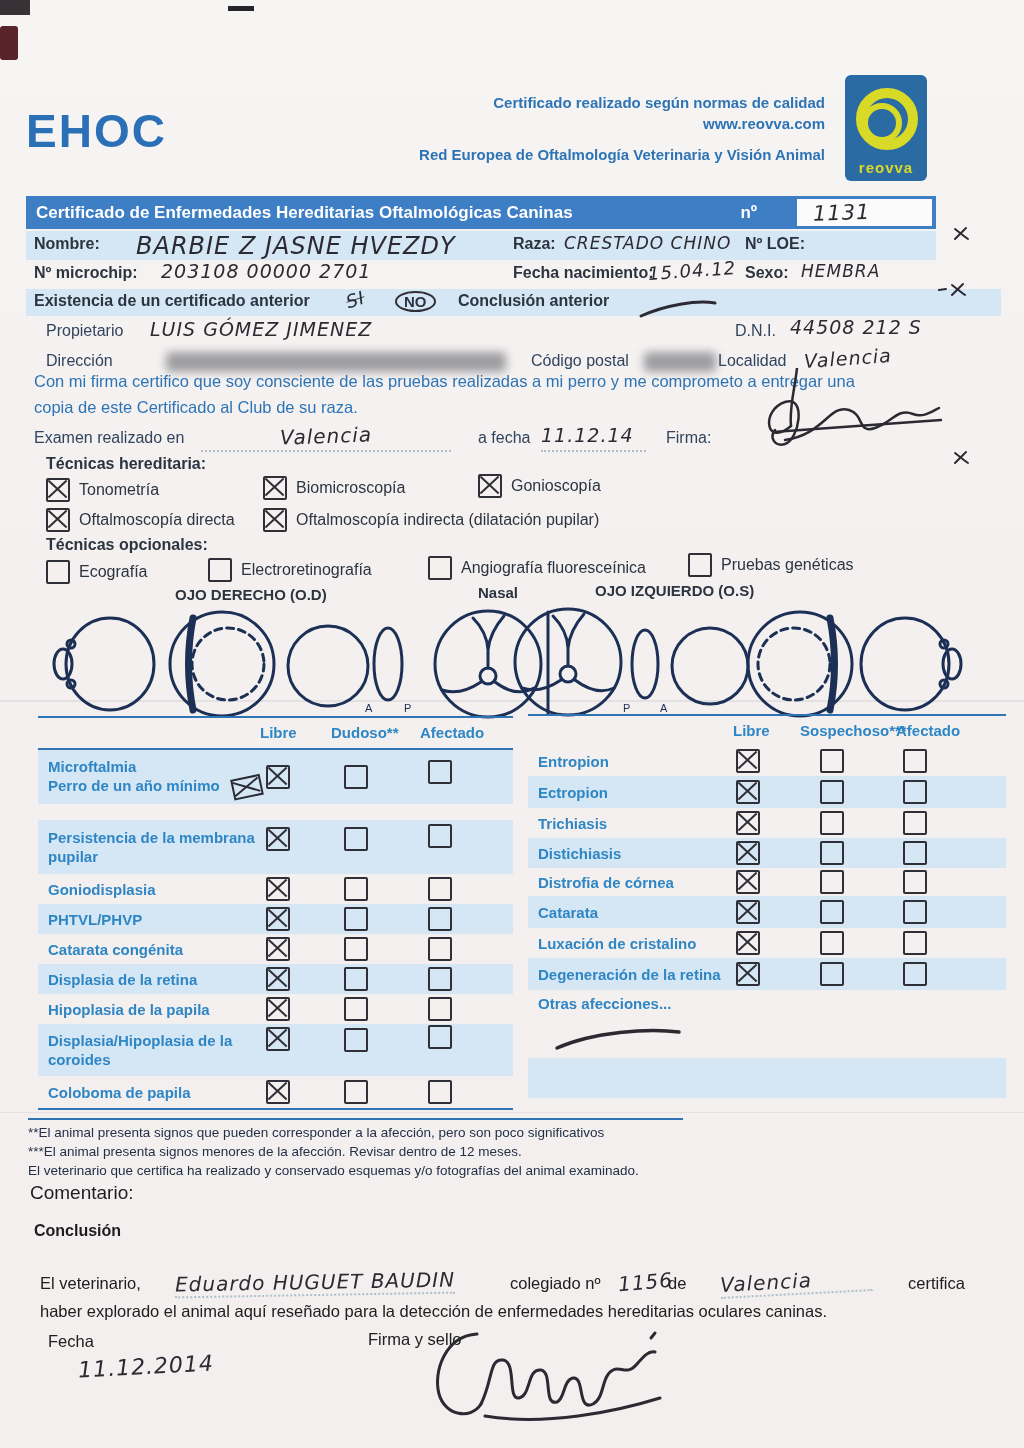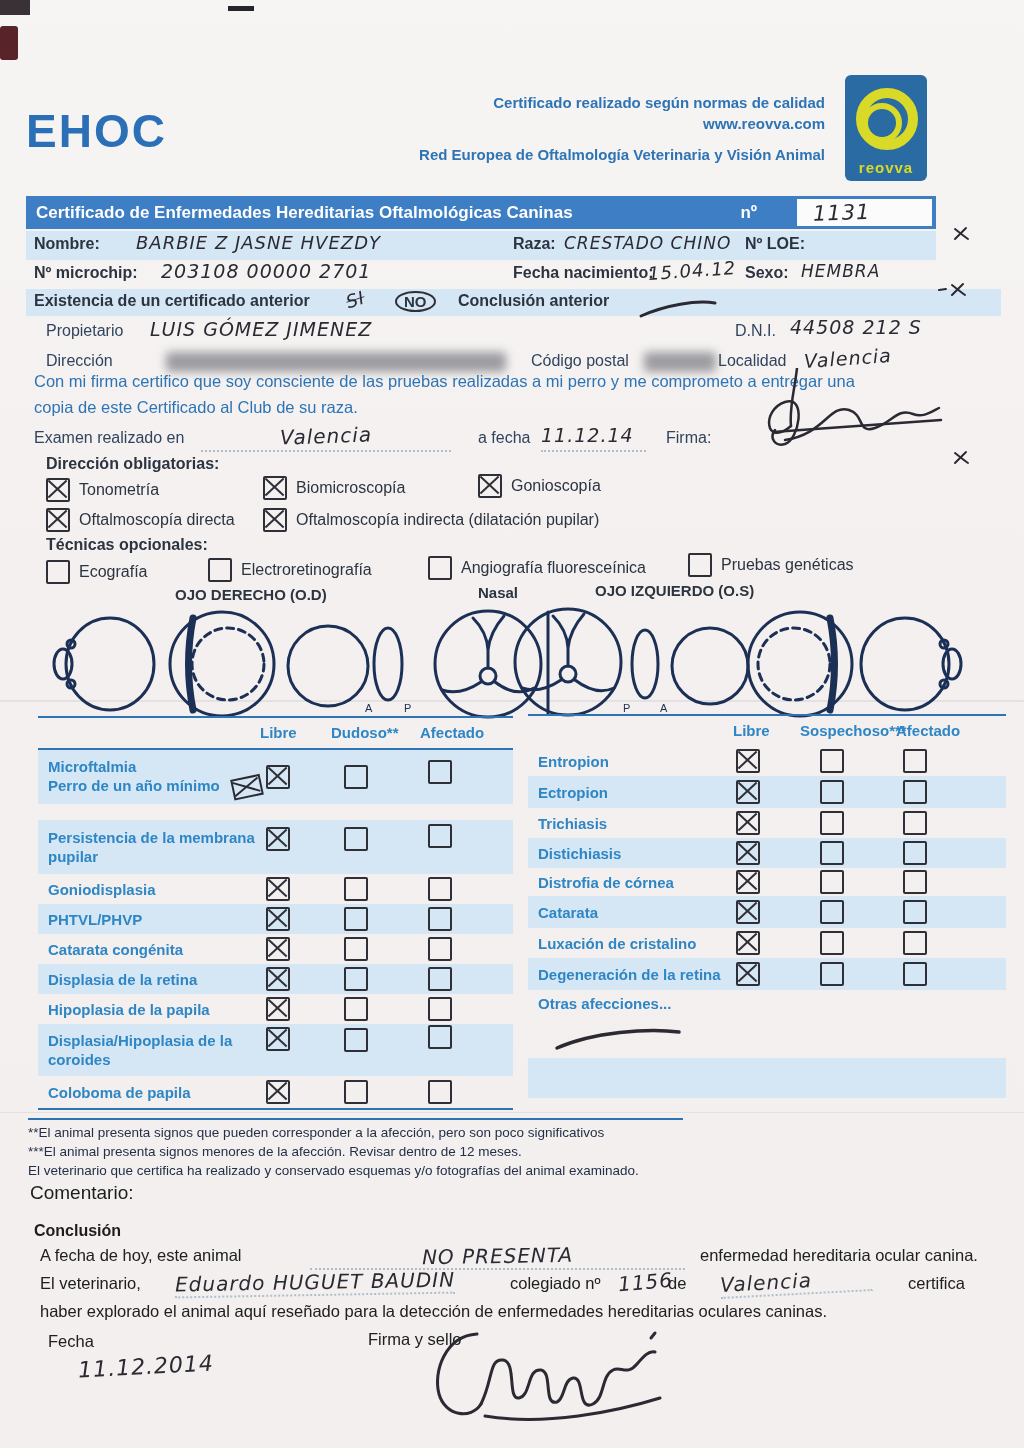--- a/index.html
+++ b/index.html
@@ -77,21 +77,21 @@
   <div class="abs" style="left:26px;top:196px;width:910px;height:33px;background:#3d7ec4;display:flex;align-items:center;gap:32px;">
     <span class="bold" style="color:#ffffff;font-size:17px;padding-left:10px;">Certificado  de Enfermedades Hereditarias Oftalmológicas Caninas</span>
     <span class="bold" style="color:#ffffff;font-size:17px;margin-left:auto;margin-right:8px;">nº</span>
     <span style="background:#fbfbfb;width:135px;height:27px;margin-right:4px;display:flex;align-items:center;">
       <span class="hw" style="font-size:21px;padding-left:16px;transform:rotate(-2deg);">1131</span>
     </span>
   </div>
 
   <div class="idrow band" style="top:231px;">
     <span class="lbl" style="left:8px;">Nombre:</span>
-    <span class="hw" style="left:110px;top:1px;font-size:18px;">BARBIE Z JASNE HVEZDY</span>
+    <span class="hw" style="left:110px;top:1px;font-size:24px;">BARBIE Z JASNE HVEZDY</span>
     <span class="lbl" style="left:487px;">Raza:</span>
     <span class="hw" style="left:538px;top:2px;font-size:17px;">CRESTADO CHINO</span>
     <span class="lbl" style="left:719px;">Nº LOE:</span>
   </div>
   <div class="idrow" style="top:260px;">
     <span class="lbl" style="left:8px;">Nº microchip:</span>
     <span class="hw" style="left:135px;top:0;font-size:19px;">203108 00000 2701</span>
     <span class="lbl" style="left:487px;">Fecha nacimiento:</span>
     <span class="hw" style="left:622px;top:0;font-size:18px;transform:rotate(-4deg);">15.04.12</span>
     <span class="lbl" style="left:719px;">Sexo:</span>
@@ -135,21 +135,21 @@
     </span>
     <span class="plbl" style="left:640px;top:5px;">Firma:</span>
   </div>
   <svg class="abs ink-svg" style="left:745px;top:368px;" width="200" height="88" viewBox="0 0 200 88" stroke-width="2.5">
     <path d="M52,0 C50,20 44,40 46,58"></path>
     <path d="M46,58 C20,80 16,42 40,34 C62,27 54,72 40,76 C30,79 24,70 30,62"></path>
     <path d="M40,72 C80,66 84,36 104,42 C120,47 112,66 130,60 C148,54 152,40 168,46 C178,50 186,44 194,40"></path>
     <path d="M28,64 L196,52"></path>
   </svg>
 
-  <div class="abs lbl" style="left:46px;top:455px;">Dirección obligatorias:</div>
+  <div class="abs lbl" style="left:46px;top:455px;">Técnicas hereditaria:</div>
   <div class="citem" style="left:46px;top:478px;">
     <span class="cb checked"></span>
     <span>Tonometría</span>
   </div>
   <div class="citem" style="left:263px;top:476px;">
     <span class="cb checked"></span>
     <span>Biomicroscopía</span>
   </div>
   <div class="citem" style="left:478px;top:474px;">
     <span class="cb checked"></span>
@@ -353,27 +353,20 @@
 
   <div class="abs" style="left:28px;top:1118px;width:960px;">
     <div style="width:655px;border-top:2px solid #2e74b5;margin-bottom:3px;"></div>
     <div class="fnote">**El animal presenta signos que pueden corresponder a la afección, pero son poco significativos</div>
     <div class="fnote">***El animal presenta signos menores de la afección. Revisar dentro de 12 meses.</div>
     <div class="fnote">El veterinario que certifica ha realizado y conservado esquemas y/o fotografías del  animal examinado.</div>
   </div>
   <div class="abs" style="left:30px;top:1182px;font-size:19px;color:#1d1d1f;">Comentario:</div>
 
   <div class="abs bold" style="left:34px;top:1222px;font-size:16px;color:#1d1d1f;">Conclusión</div>
-  <div class="abs" style="left:40px;top:1246px;width:940px;height:26px;">
-    <span style="font-size:16.5px;color:#202020;">A fecha de hoy, este animal</span>
-    <span class="dots abs" style="left:270px;top:-2px;width:375px;height:24px;text-align:center;">
-      <span class="hw" style="font-size:20px;transform:rotate(-1deg);display:inline-block;">NO PRESENTA</span>
-    </span>
-    <span class="abs" style="left:660px;top:0;font-size:16.5px;color:#202020;">enfermedad hereditaria ocular canina.</span>
-  </div>
   <div class="abs" style="left:40px;top:1274px;width:940px;height:26px;">
     <span style="font-size:16.5px;color:#202020;">El veterinario,</span>
     <span class="hw dots abs" style="left:135px;top:-4px;font-size:20px;transform:rotate(-1deg);">Eduardo HUGUET BAUDIN</span>
     <span class="abs" style="left:470px;top:0;font-size:16.5px;color:#202020;">colegiado nº</span>
     <span class="hw abs" style="left:578px;top:-4px;font-size:20px;transform:rotate(-5deg);">1156</span>
     <span class="abs" style="left:628px;top:0;font-size:16.5px;color:#202020;">de</span>
     <span class="hw dots abs" style="left:680px;top:-5px;font-size:20px;transform:rotate(-3deg);padding-right:60px;">Valencia</span>
     <span class="abs" style="left:868px;top:0;font-size:16.5px;color:#202020;">certifica</span>
   </div>
   <div class="abs" style="left:40px;top:1302px;font-size:16.5px;color:#202020;">haber explorado el animal aquí reseñado para la detección de enfermedades hereditarias oculares caninas.</div>

